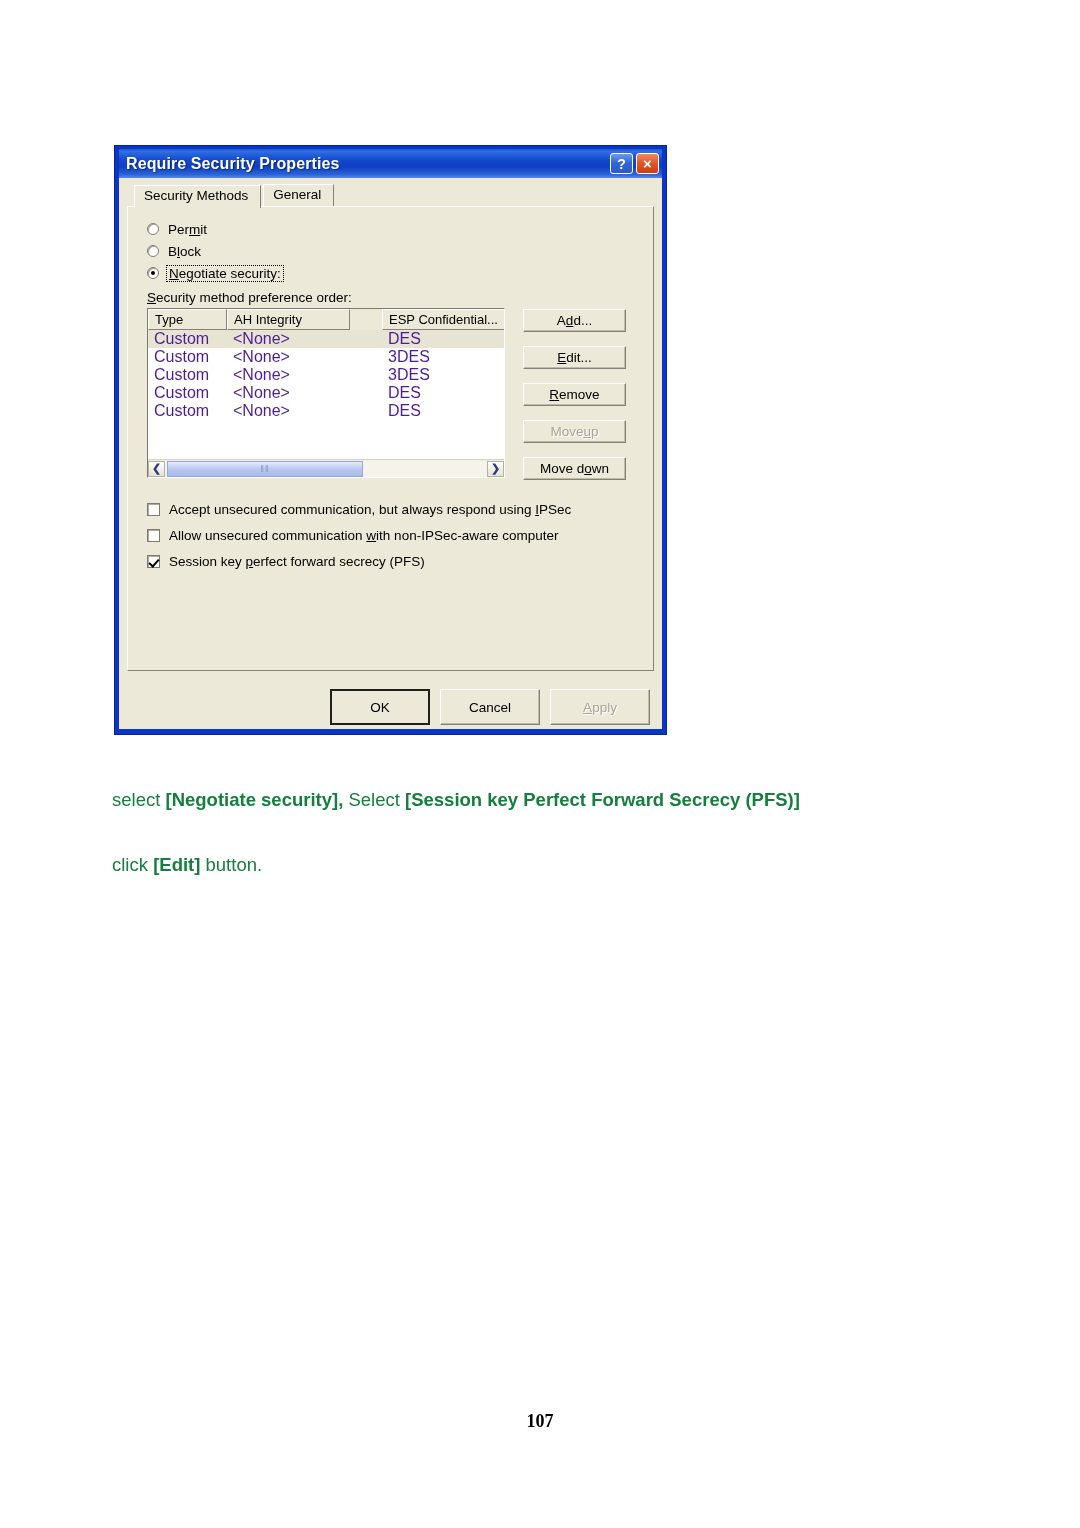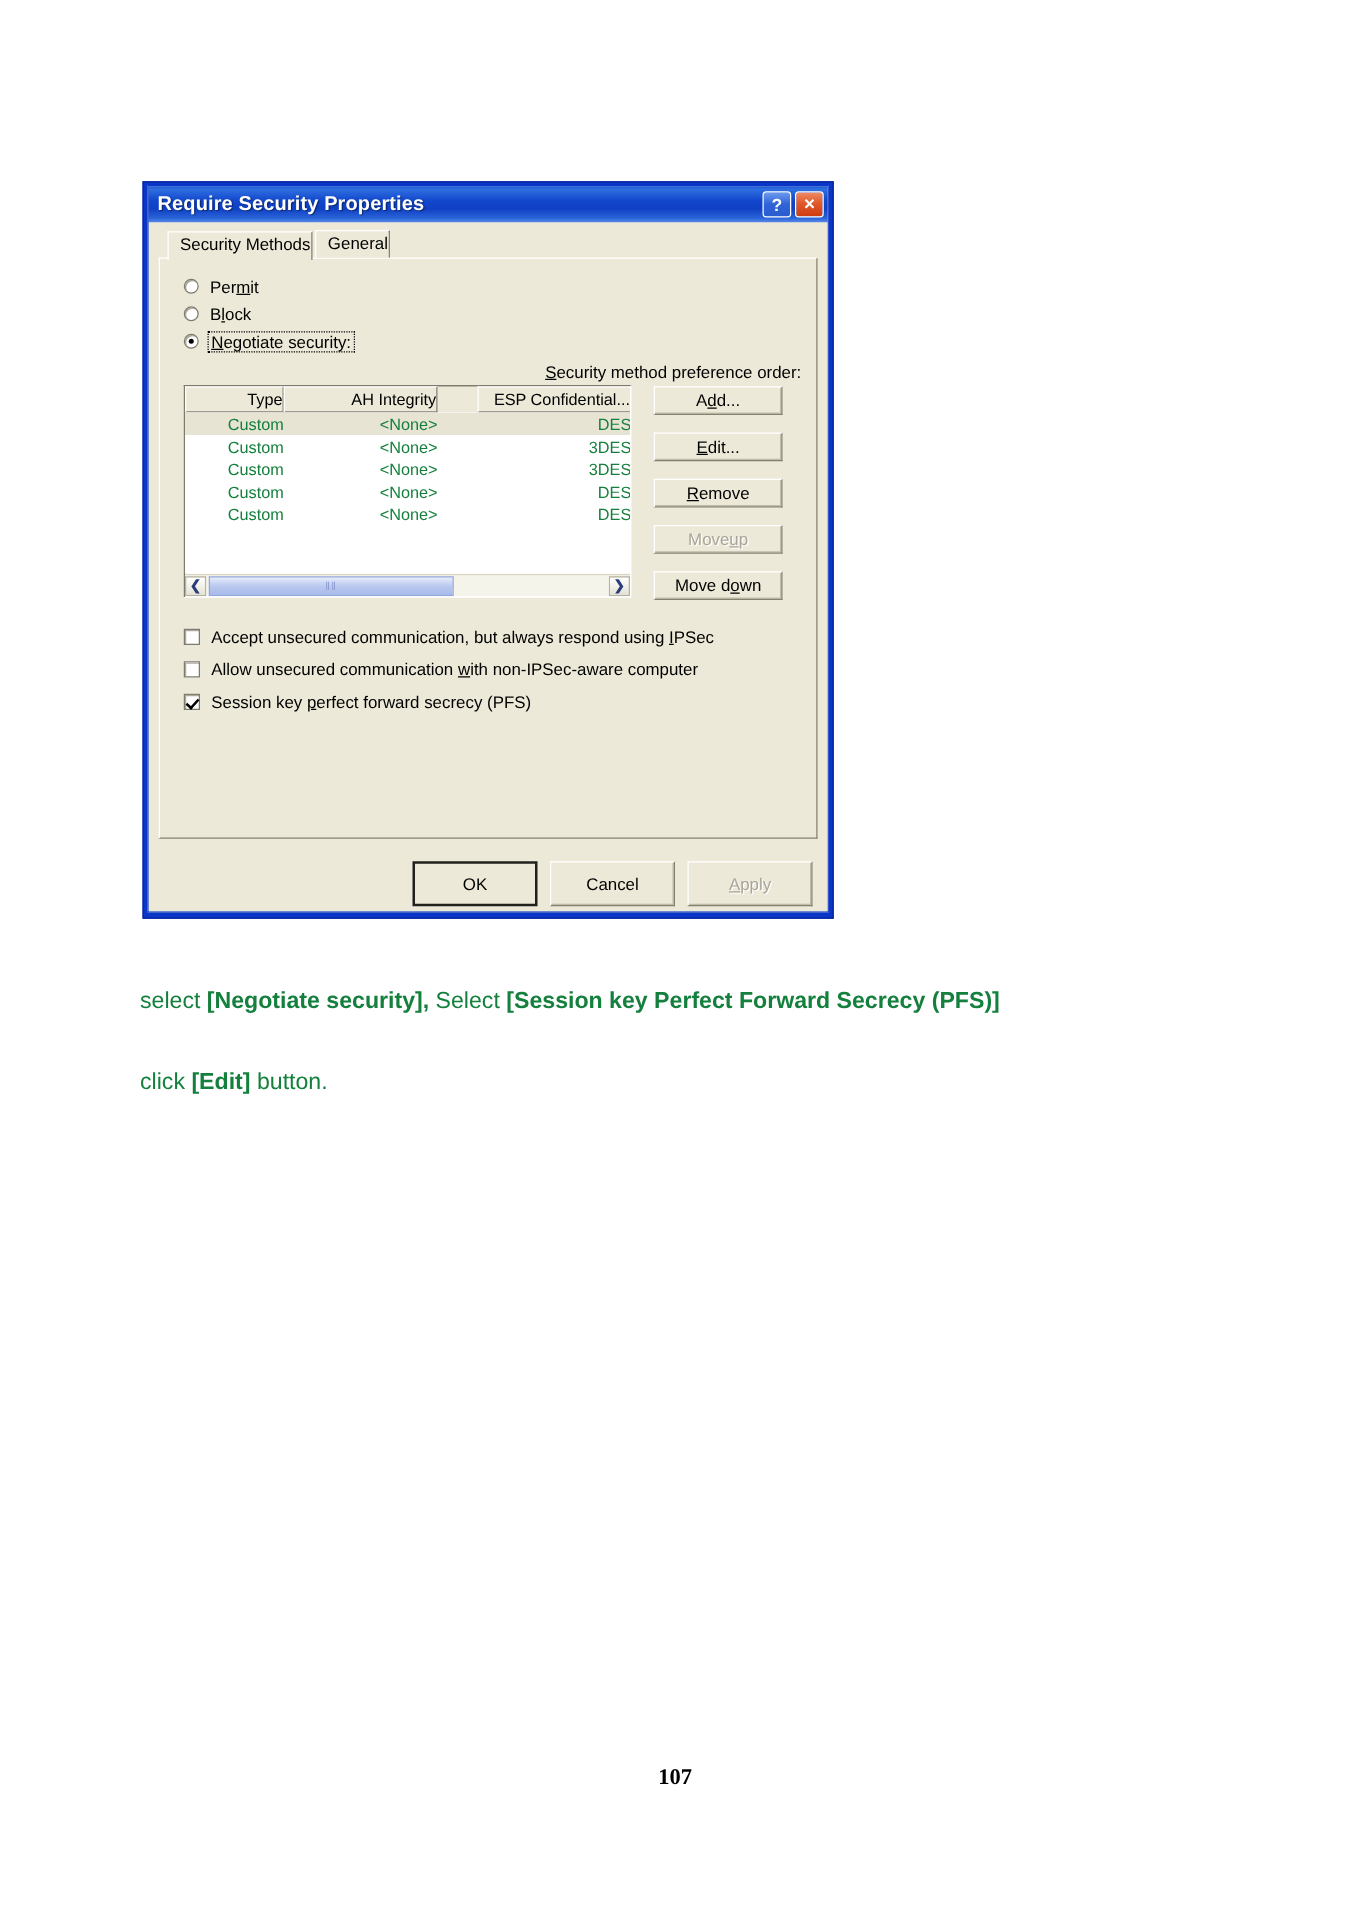--- a/index.html
+++ b/index.html
@@ -32,21 +32,20 @@
     position: absolute;
     left: 3px;
     top: 2px;
     right: 3px;
     bottom: 4px;
     background: #ece9d8;
     border: 1px solid #0a36c8;
     box-sizing: border-box;
     display: flex;
     flex-direction: column;
-    text-align: right;
   }
 
   
   .titlebar {
     height: 29px;
     flex: 0 0 29px;
     background: linear-gradient(to bottom,
                 #1b57d4 0%, #2f6fe0 8%, #1247cc 40%,
                 #0f40c4 62%, #2a64d8 88%, #5a8ae8 100%);
     display: flex;
@@ -106,21 +105,21 @@
     position: relative;
     height: 22px;
     display: flex;
     align-items: flex-end;
     padding-left: 7px;
     z-index: 3;
   }
   .tab {
     font-size: 13.5px;
     color: #000000;
-    padding: 2px 1px 3px 9px;
+    padding: 2px 12px 3px 9px;
     background: #ece9d8;
     border-left: 1px solid #ffffff;
     border-top: 1px solid #ffffff;
     border-right: 1px solid #868075;
     box-sizing: border-box;
     line-height: 16px;
     white-space: nowrap;
     font-family: "Liberation Sans", sans-serif;
   }
   .tab.active {
@@ -240,22 +239,22 @@
     position: relative;
     overflow: hidden;
   }
   .lv-row {
     display: flex;
     height: 18px;
     align-items: center;
   }
   .lv-row.selected { background: #e8e4d4; }
   .lv-td {
-    font-size: 13px;
-    color: #15803d;
+    font-size: 16px;
+    color: #4c1d95;
     padding-left: 6px;
     box-sizing: border-box;
     white-space: nowrap;
     overflow: hidden;
     font-family: "Liberation Sans", sans-serif;
   }
   .c-type { width: 79px; flex: 0 0 79px; }
   .c-ah   { width: 123px; flex: 0 0 123px; }
   .c-esp  { width: 123px; flex: 0 0 123px; margin-left: 32px; }
   .c-es   { width: 40px; flex: 0 0 40px; }

